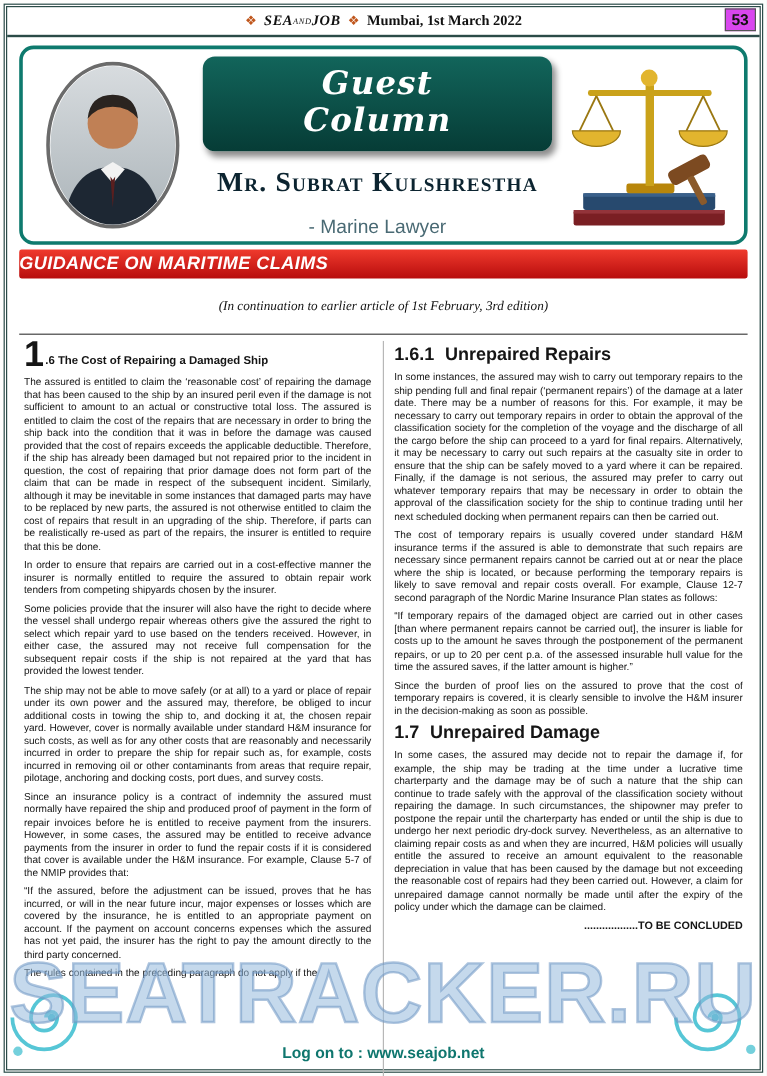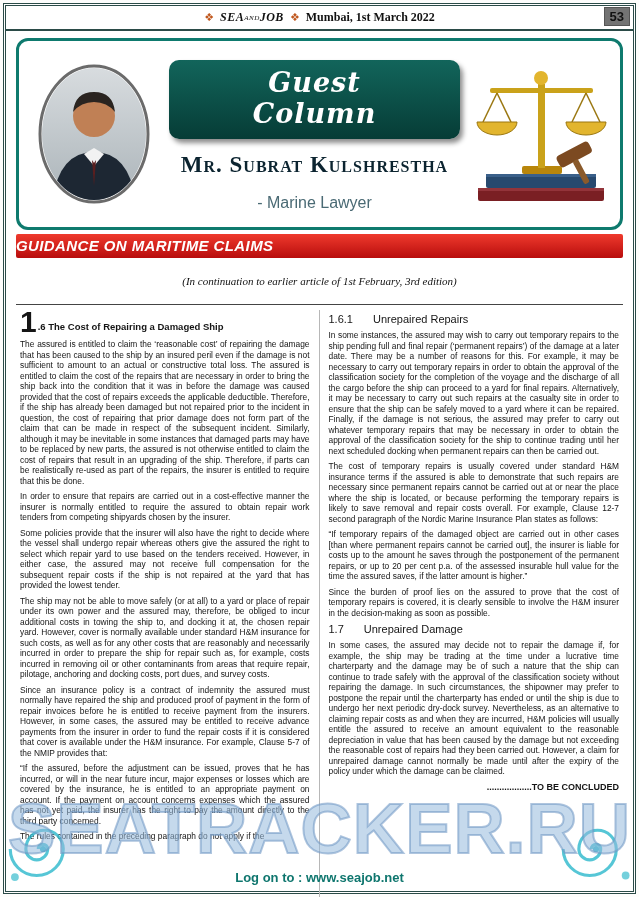--- a/index.html
+++ b/index.html
@@ -17,27 +17,27 @@
     position:relative; height:25px; border-bottom:2px solid #2b4b48;
     display:flex; align-items:center; justify-content:center; gap:6px;
     font-size:12px; color:#111;
   }
   .ornament { color:#c0571d; font-size:11px; }
   .logo { font-family:"Liberation Serif", serif; font-style:italic; font-weight:bold; letter-spacing:.5px; }
   .logo .and { font-size:7px; font-weight:normal; vertical-align:middle; }
   .city-date { font-weight:bold; font-family:"Liberation Serif", serif; }
   .page-num {
     position:absolute; right:3px; top:1px; min-width:26px; text-align:left;
-    border:1px solid #555; background:#737373; font-weight:bold; font-size:13px;
+    border:1px solid #555; background:#d946ef; font-weight:bold; font-size:13px;
     padding:1px 5px;
   }
   
   .guest-box {
     margin:7px 10px 4px; border:3px solid #0e7a6e; border-radius:12px;
-    height:192px; display:flex; align-items:center; background:#fff; overflow:hidden;
+    height:166px; display:flex; align-items:center; background:#fff; overflow:hidden;
   }
   .photo-wrap { width:150px; display:flex; justify-content:center; align-items:center; }
   .guest-center { flex:1; text-align:center; padding-top:4px; }
   .guest-banner {
     display:inline-block; background:linear-gradient(180deg,#12655b,#063c36);
     color:#fff; padding:7px 36px 10px; border-radius:10px;
     box-shadow:3px 4px 5px rgba(0,0,0,.45);
     font-family:"DejaVu Serif", serif; font-style:italic; font-weight:bold;
     font-size:27px; letter-spacing:1px;
   }
@@ -60,21 +60,21 @@
   }
   
   .columns { display:flex; margin:5px 14px 0; height:618px; overflow:hidden; }
   .col { width:50%; color:#151515; }
   .col.left  { padding-right:9px; border-right:1px solid #b7b7b7; }
   .col.right { padding-left:9px; }
   .col p { font-size:8.4px; line-height:10.5px; text-align:justify; margin-bottom:5px; }
   .drop-head { display:flex; align-items:flex-end; margin:1px 0 6px; }
   .drop { font-size:30px; font-weight:bold; line-height:22px; margin-right:1px; }
   .drop-rest { font-weight:bold; font-size:9.5px; padding-bottom:1px; }
-  .section-head { display:flex; gap:20px; font-weight:normal; font-size:11px; margin:3px 0 5px; }
+  .section-head { display:flex; gap:9px; font-weight:bold; font-size:15px; margin:3px 0 5px; }
   .conclusion { text-align:right; font-weight:bold; font-size:9px; margin-top:2px; }
   
   .footer {
     position:absolute; left:0; right:0; bottom:6px; text-align:center;
     font-size:13px; font-weight:bold; color:#0f766e;
   }
   
   .watermark {
     position:absolute; left:0; right:0; bottom:28px; text-align:center;
     font-size:71px; font-weight:800; letter-spacing:1px;

